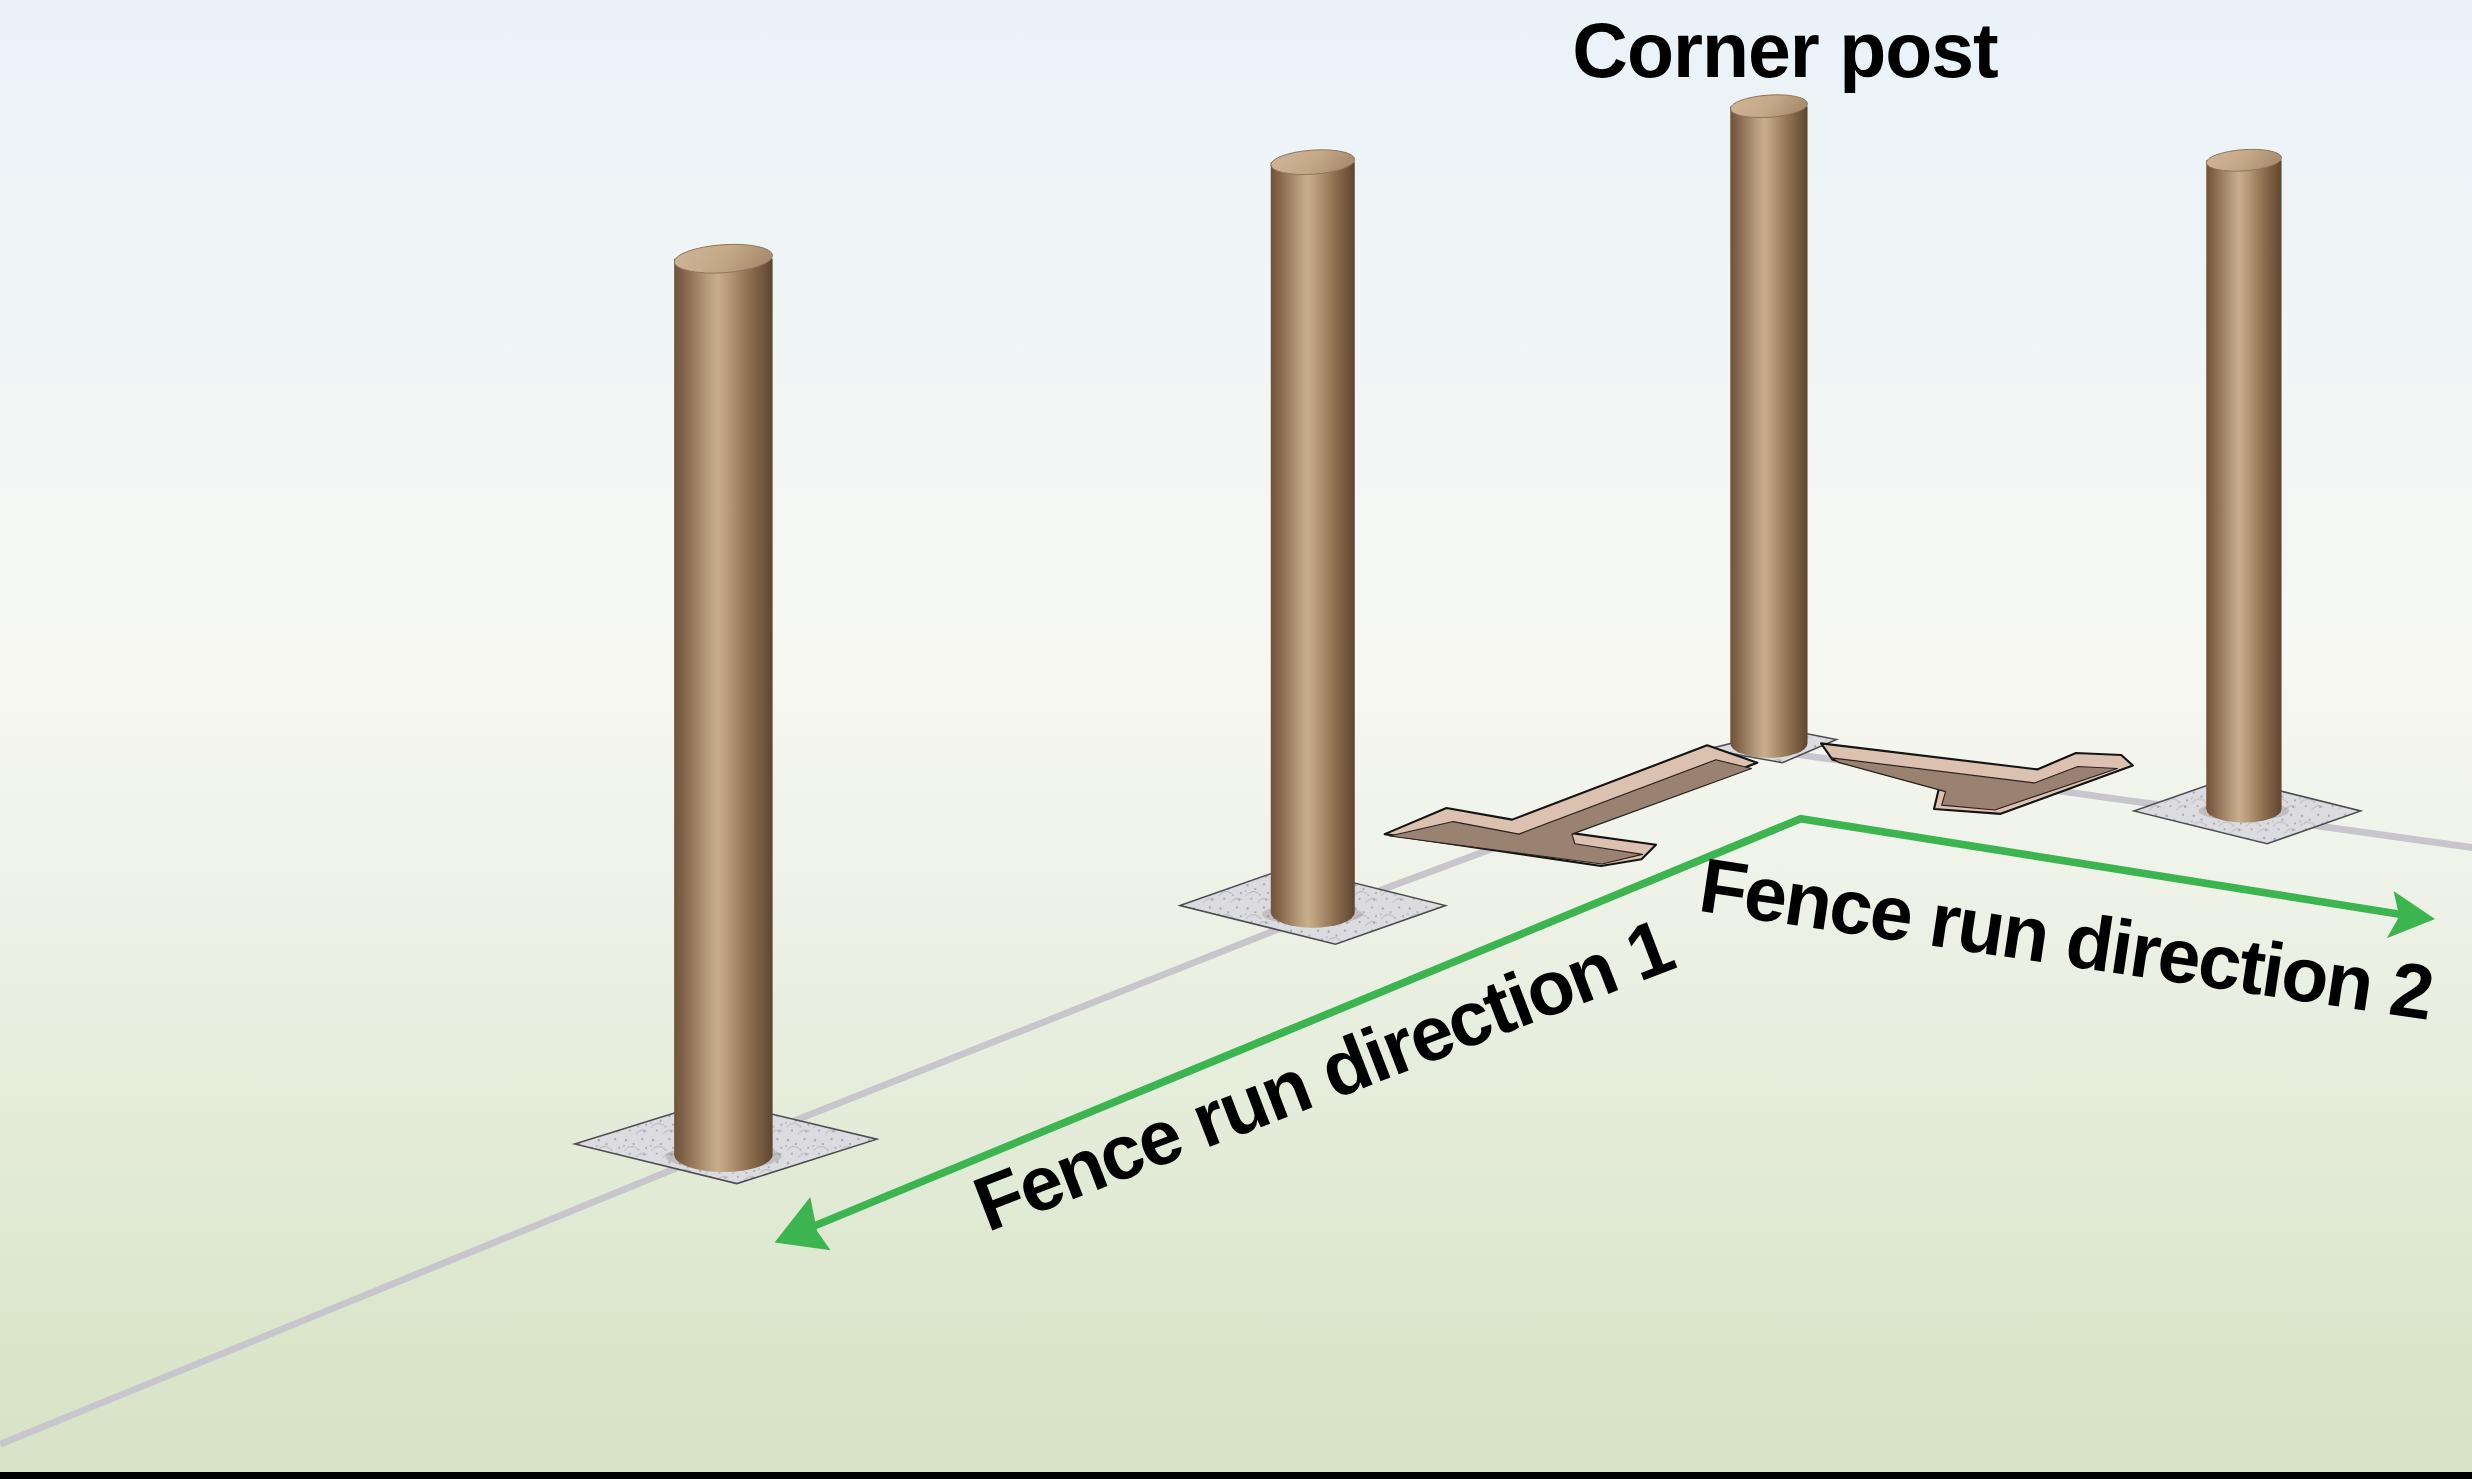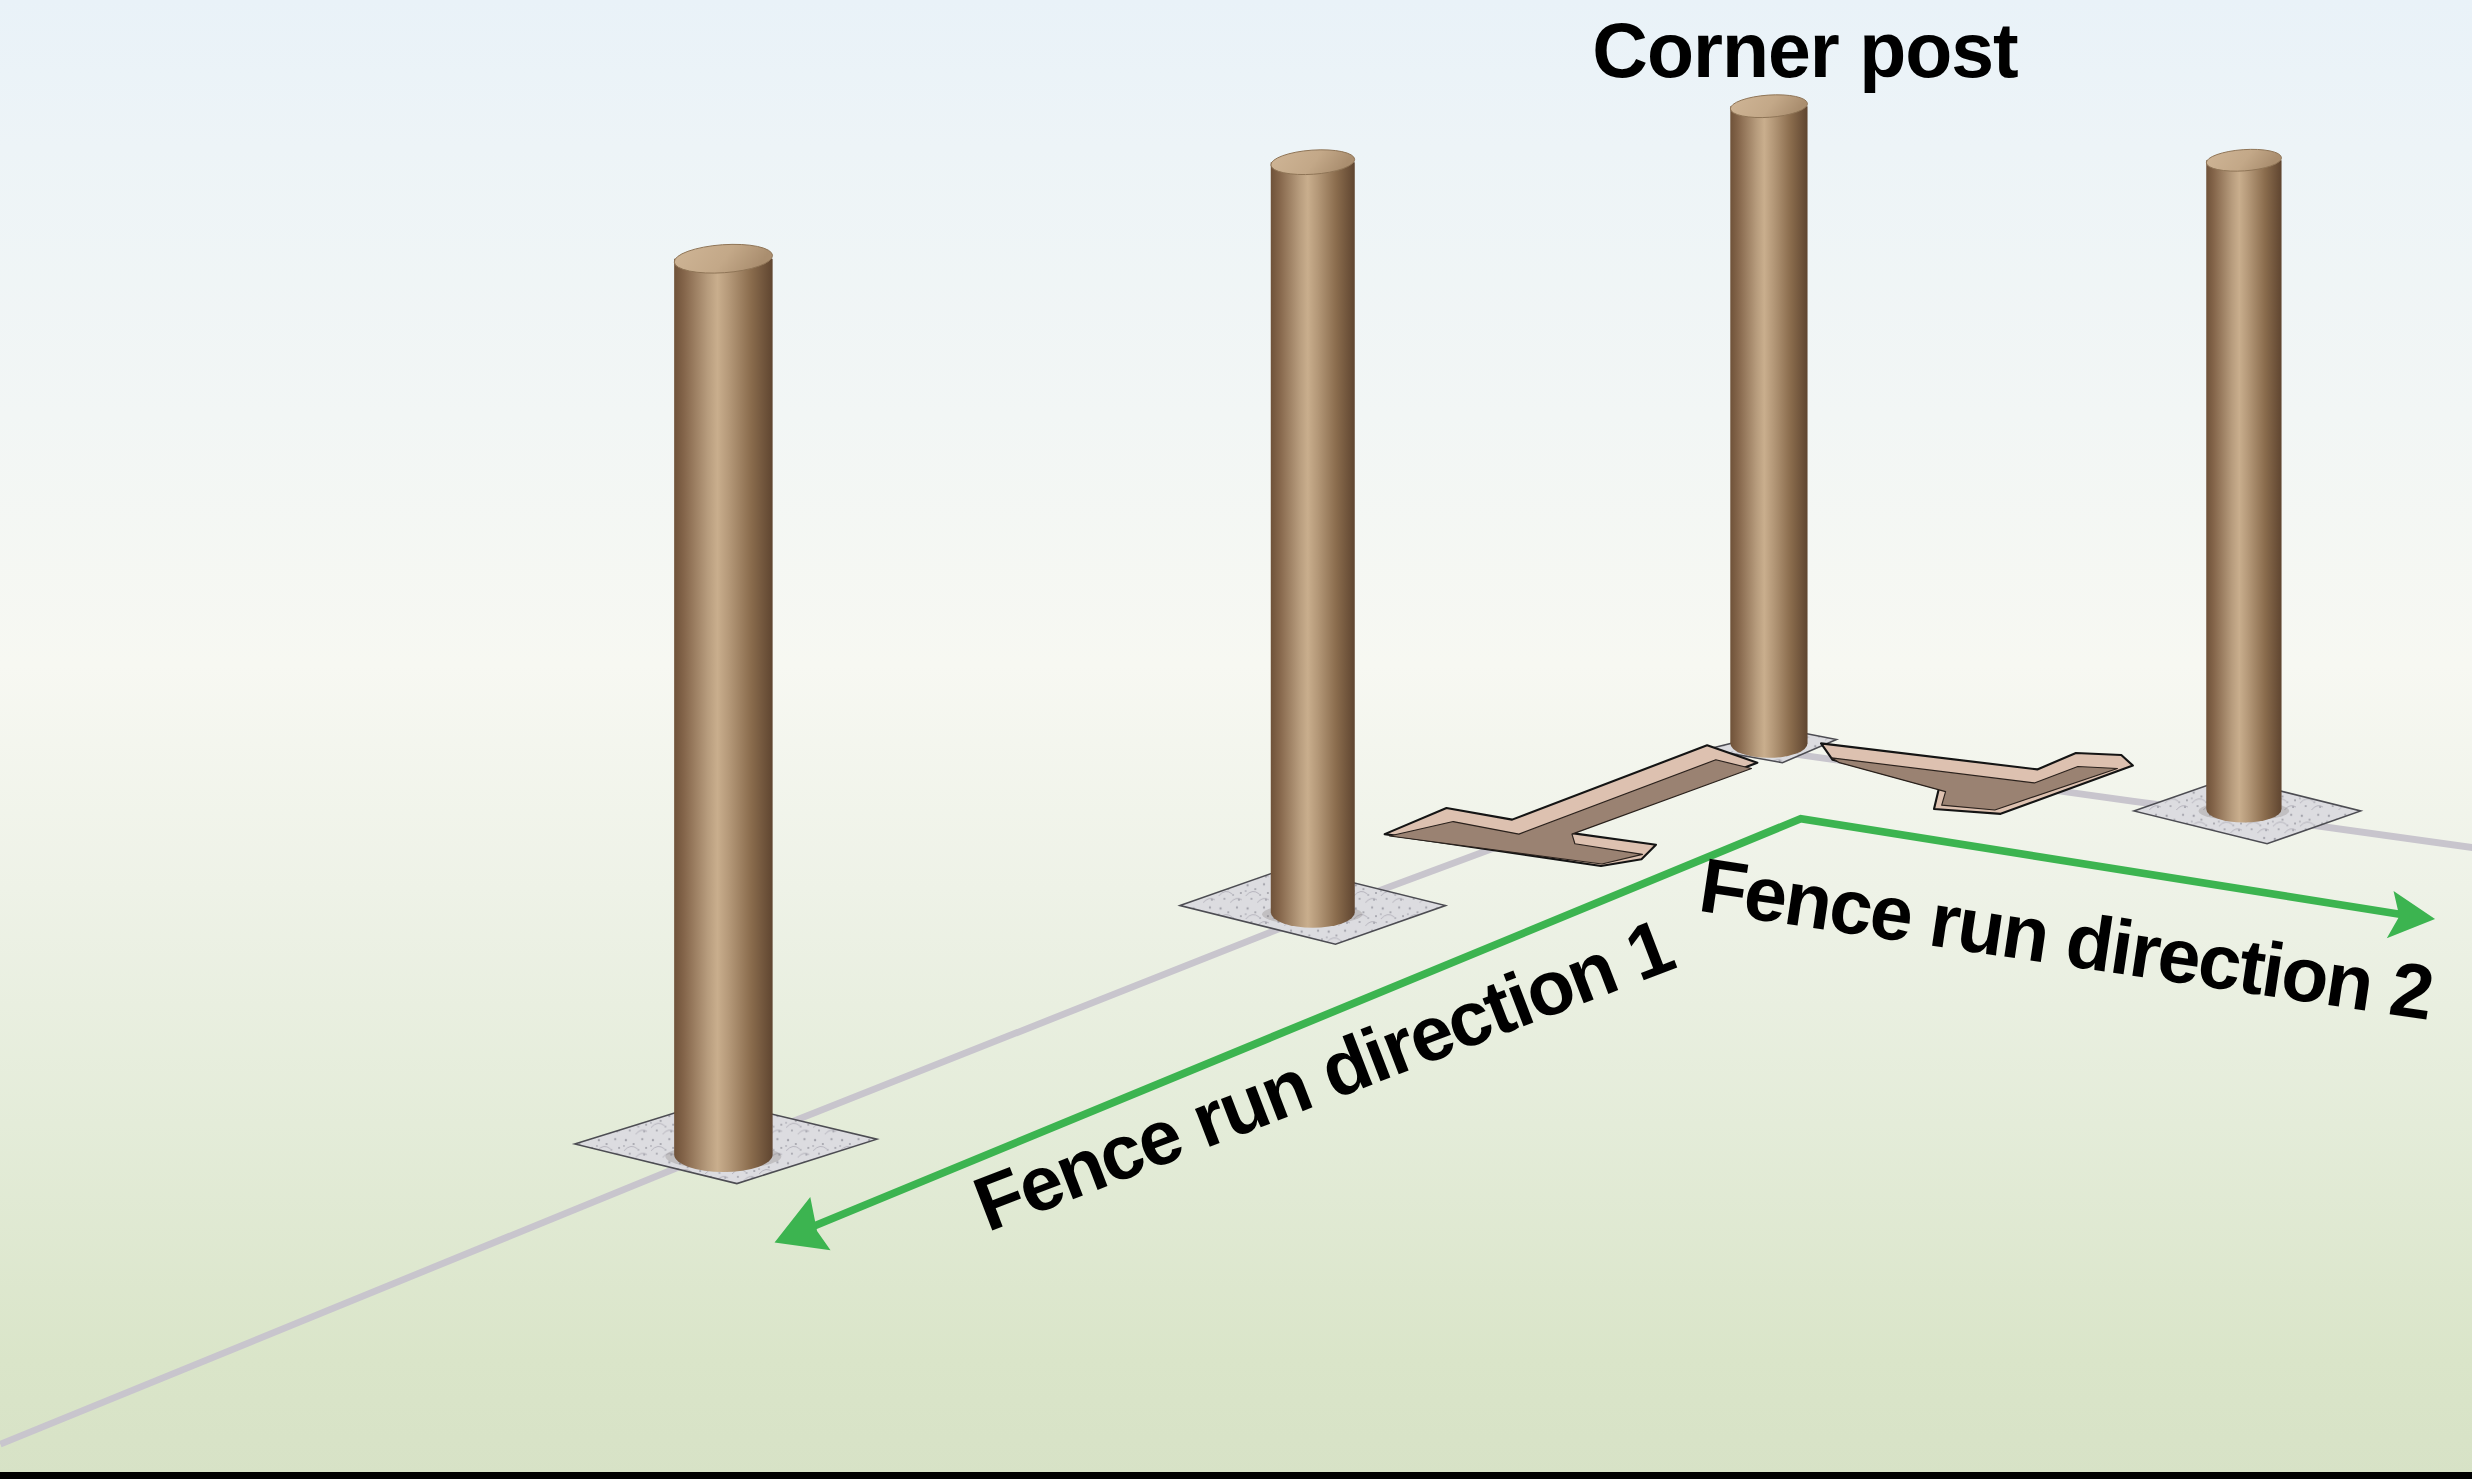--- a/index.html
+++ b/index.html
@@ -14,21 +14,21 @@
   }
   .scene-svg{position:absolute;left:0;top:0;}
   .label{
     position:absolute;
     font-weight:700;
     font-size:77px;
     line-height:1;
     color:#000;
     white-space:nowrap;
   }
-  .label-corner{left:1785px;top:50px;transform:translate(-50%,-50%);letter-spacing:-1px;margin-left:20px;}
+  .label-corner{left:1785px;top:50px;transform:translate(-50%,-50%);letter-spacing:-1px;}
   .label-dir1{left:1323px;top:1075px;transform:translate(-50%,-50%) rotate(-21deg);letter-spacing:-1.9px;}
   .label-dir2{left:2066px;top:939px;transform:translate(-50%,-50%) rotate(8.5deg);letter-spacing:-1.9px;}
   .bottom-strip{
     position:absolute;left:0;bottom:0;width:100%;height:6.8px;background:#000;
   }
 </style>
 </head>
 <body>
 
 <div class="stage">

